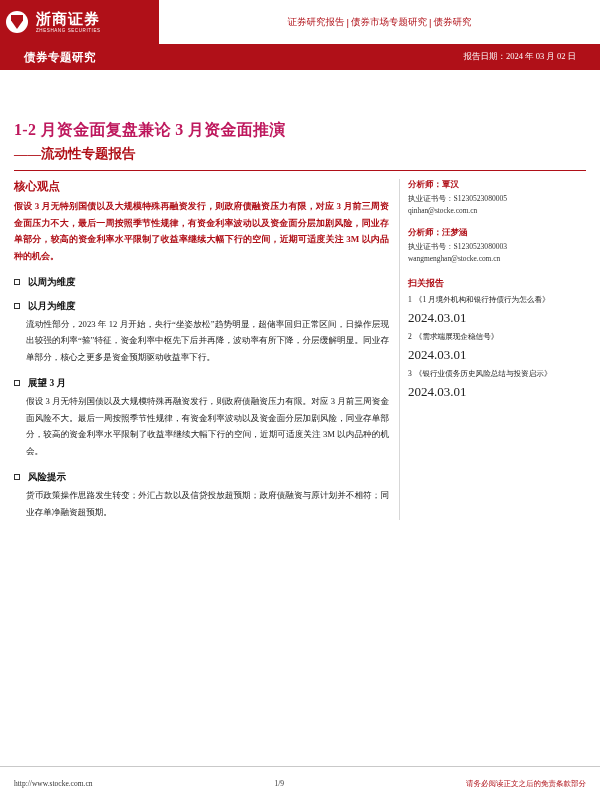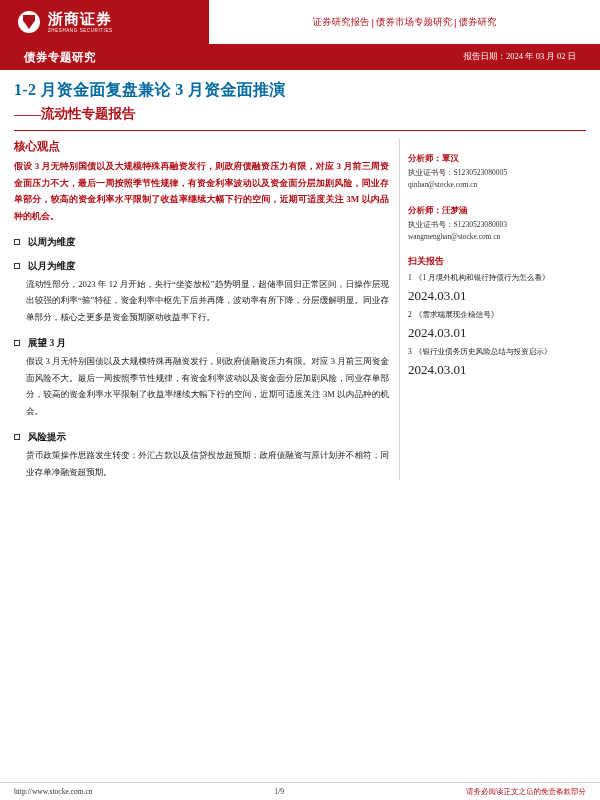--- a/index.html
+++ b/index.html
@@ -13,25 +13,25 @@
     overflow:hidden;
   }
 
   
   .header {
     height:44px;
     display:flex;
     align-items:stretch;
   }
   .header-left {
-    width:209px;
+    width:159px;
     background:#b01018;
     display:flex;
     align-items:center;
-    padding-left:18px;
+    padding-left:6px;
     gap:8px;
   }
   .logo-mark {
     width:22px; height:22px;
     border-radius:50%;
     background:#ffffff;
     position:relative;
     flex:0 0 auto;
   }
   .logo-mark::before {
@@ -74,22 +74,23 @@
     color:#fff;
   }
   .band-left { font-size:11.5px; font-weight:bold; letter-spacing:.5px;}
   .band-right { font-size:8.5px; }
 
   
   .main-title {
     padding:10px 14px 0 14px;
     font-size:16px;
     font-weight:bold;
-    color:#0369a1;
+    color:#be185d;
     letter-spacing:.3px;
+    margin-top:40px;
   }
   .sub-title {
     padding:4px 14px 0 14px;
     font-size:13.5px;
     font-weight:bold;
     color:#b01018;
   }
   .rule {
     margin:7px 14px 0 14px;
     border-top:1.5px solid #b01018;
@@ -149,21 +150,20 @@
     padding-left:12px;
   }
 
   
   .an-block { margin-bottom:10px; }
   .an-name {
     font-size:8.5px;
     color:#b01018;
     font-weight:bold;
     margin-bottom:2px;
-    margin-top:14px;
   }
   .an-line {
     font-size:7.6px;
     color:#333;
     line-height:1.6;
   }
   .an-mail { font-size:7.4px; color:#333; line-height:1.6; word-break:break-all;}
   .rel-head {
     font-size:9px;
     color:#b01018;
@@ -179,21 +179,21 @@
     gap:3px;
   }
   .rel-no { flex:0 0 auto; }
   .rel-txt { text-align:justify; }
   .rel-date { font-size:13px; color:#222; }
 
   
   .footer {
     position:absolute;
     left:0; right:0; bottom:0;
-    height:18px;
+    height:34px;
     padding:0 14px;
     display:flex;
     align-items:center;
     justify-content:space-between;
     font-size:7.5px;
     color:#333;
     border-top:1px solid #c9c9c9;
   }
   .footer .right { color:#b01018; }
   .footer .center { color:#333; }

